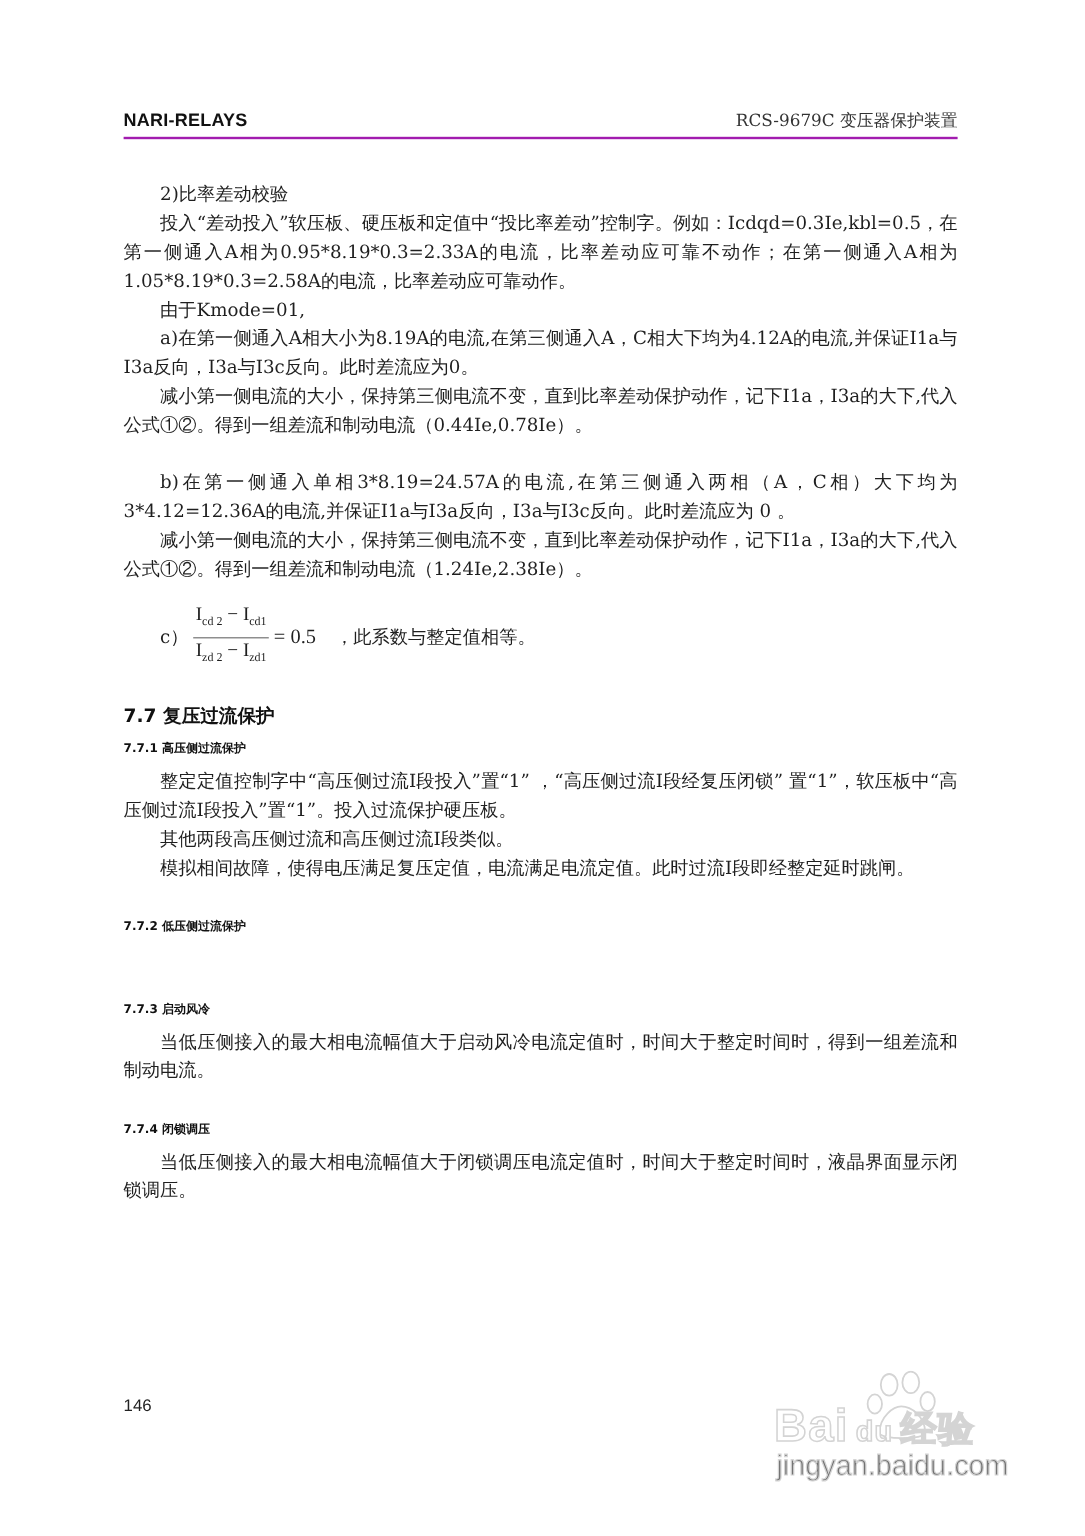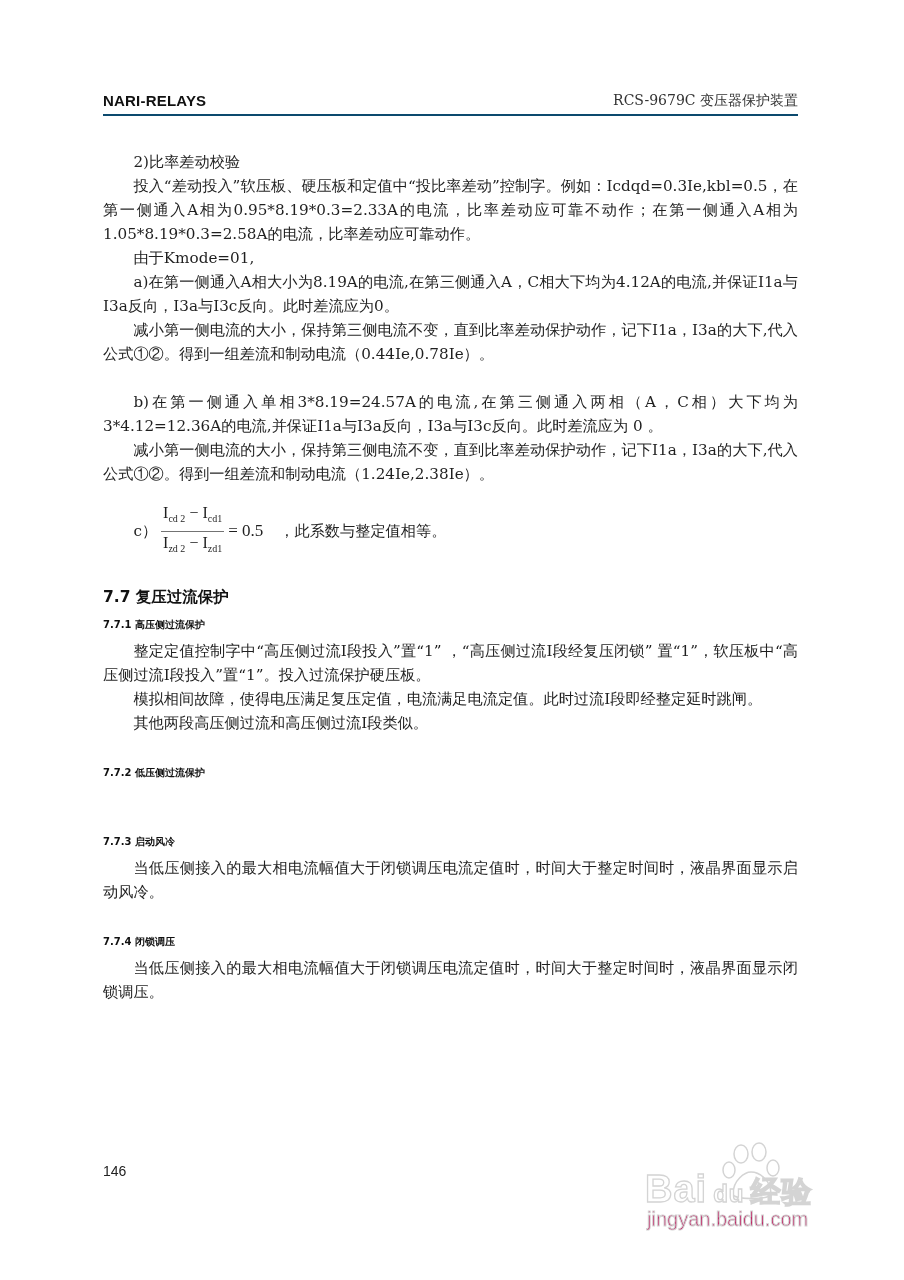--- a/index.html
+++ b/index.html
@@ -3,21 +3,21 @@
 <meta charset="utf-8">
 <style>
   html, body { margin: 0; padding: 0; background: #ffffff; }
   body {
     width: 904px; height: 1280px; position: relative; overflow: hidden;
     font-family: "DejaVu Serif", "Liberation Serif", serif;
     color: #1a1a1a;
   }
   .header {
     position: absolute; left: 103px; top: 92px; width: 695px; height: 22px;
-    border-bottom: 2px solid #0c4a6e;
+    border-bottom: 2px solid #a21caf;
   }
   .brand {
     position: absolute; left: 0; top: 0;
     font-family: "Liberation Sans", "DejaVu Sans", sans-serif;
     font-weight: bold; font-size: 15px; letter-spacing: 0.2px; color: #111;
   }
   .product {
     position: absolute; right: 0; top: 0;
     font-family: "DejaVu Serif", serif; font-size: 14px; color: #333;
   }
@@ -58,22 +58,22 @@
     color: #e2e2e2;
   }
   .wm-logo {
     position: absolute; left: 0; top: 26px;
     font-family: "Liberation Sans", sans-serif; font-weight: bold; font-size: 38px;
     color: #ffffff; -webkit-text-stroke: 1.3px #d4d4d4; letter-spacing: 1px;
   }
   .wm-paw { position: absolute; left: 74px; top: 0; }
   .wm-url {
     position: absolute; left: 2px; top: 66px;
-    font-family: "Liberation Sans", sans-serif; font-size: 20px;
-    color: #be185d; -webkit-text-stroke: 1px #d4d4d4;
+    font-family: "Liberation Sans", sans-serif; font-size: 24px;
+    color: #737373; -webkit-text-stroke: 1px #d4d4d4;
   }
 </style>
 </head>
 <body>
 
 <div class="header">
   <span class="brand">NARI-RELAYS</span>
   <span class="product">RCS-9679C 变压器保护装置</span>
 </div>
 
@@ -103,30 +103,30 @@
       </span>
     </span>
     <span class="eq">= 0.5</span>
     <span>，此系数与整定值相等。</span>
   </div>
 
   <div class="gap-l"></div>
   <p class="h2">7.7 复压过流保护</p>
   <p class="h3">7.7.1 高压侧过流保护</p>
   <p class="p indent">整定定值控制字中“高压侧过流Ⅰ段投入”置“1”  ，“高压侧过流Ⅰ段经复压闭锁” 置“1”，软压板中“高压侧过流Ⅰ段投入”置“1”。投入过流保护硬压板。</p>
+  <p class="p indent">其他两段高压侧过流和高压侧过流Ⅰ段类似。</p>
   <p class="p indent">模拟相间故障，使得电压满足复压定值，电流满足电流定值。此时过流Ⅰ段即经整定延时跳闸。</p>
-  <p class="p indent">其他两段高压侧过流和高压侧过流Ⅰ段类似。</p>
   <div class="gap-l"></div>
 
   <p class="h3">7.7.2 低压侧过流保护</p>
   <div class="gap-l"></div>
   <div class="gap"></div>
 
   <p class="h3">7.7.3 启动风冷</p>
-  <p class="p indent">当低压侧接入的最大相电流幅值大于闭锁调压电流定值时，时间大于整定时间时，液晶界面显示启动风冷。</p>
+  <p class="p indent">当低压侧接入的最大相电流幅值大于启动风冷电流定值时，时间大于整定时间时，得到一组差流和制动电流。</p>
   <div class="gap-l"></div>
 
   <p class="h3">7.7.4 闭锁调压</p>
   <p class="p indent">当低压侧接入的最大相电流幅值大于闭锁调压电流定值时，时间大于整定时间时，液晶界面显示闭锁调压。</p>
 </div>
 
 <div class="page-num">146</div>
 
 <div class="watermark">
   <svg class="wm-paw" width="70" height="60" viewBox="0 0 70 60">

